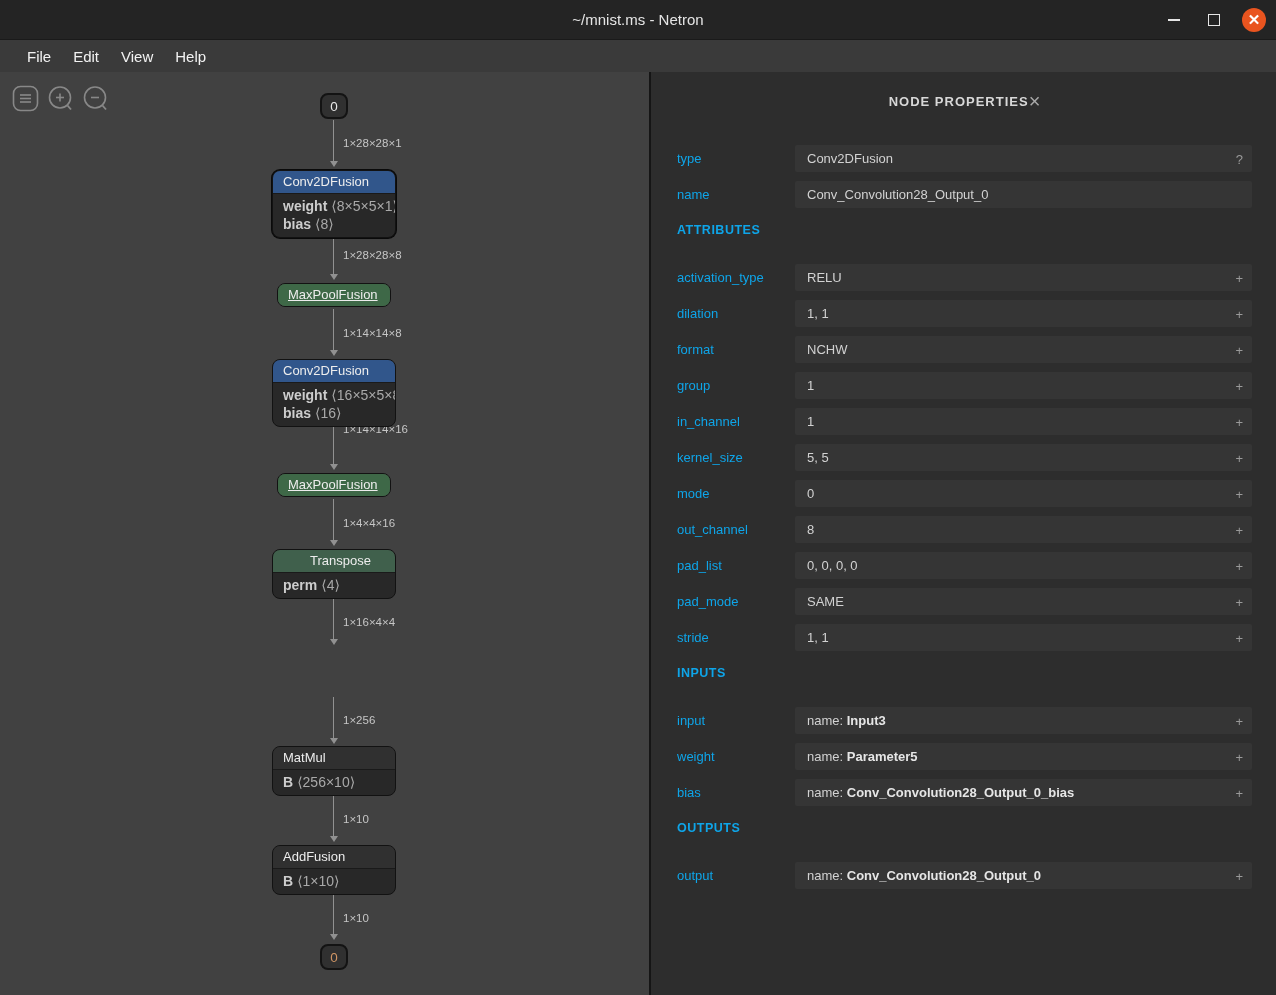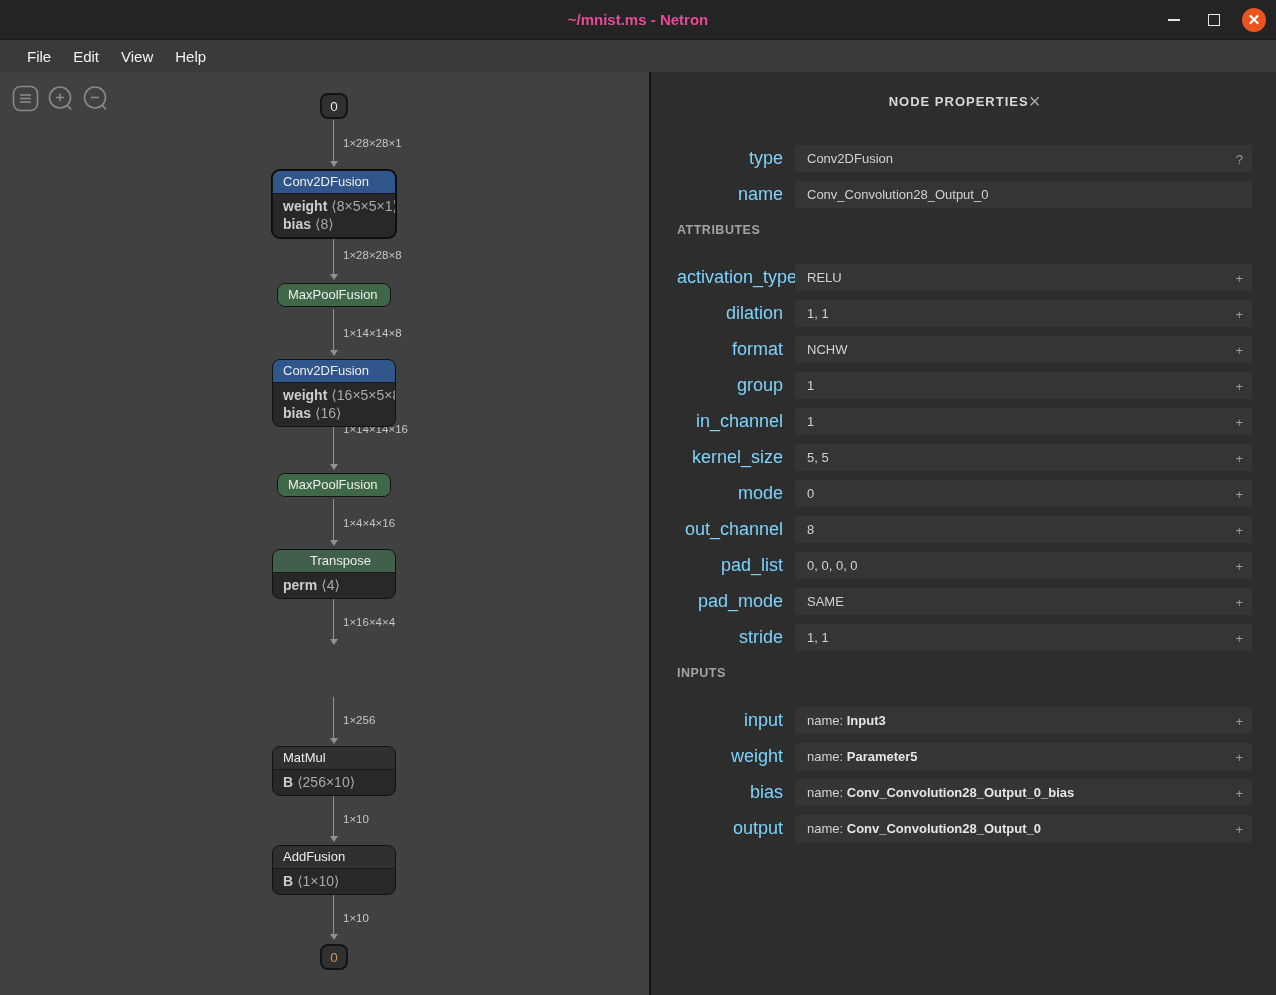--- a/index.html
+++ b/index.html
@@ -1,21 +1,21 @@
 <!DOCTYPE html>
 <html><head>
 <meta charset="utf-8">
 <style>
   * { margin:0; padding:0; box-sizing:border-box; }
   html,body { width:1276px; height:995px; overflow:hidden; }
   body { font-family:"Liberation Sans", sans-serif; background:#2d2d2d; color:#d4d4d4; }
 
   
   .titlebar { height:40px; background:#242424; position:relative; display:flex; align-items:center; justify-content:center; border-bottom:1px solid #1a1a1a; }
-  .titlebar .wtitle { color:#ec4899; font-weight:bold; font-size:15px; }
+  .titlebar .wtitle { color:#e5e5e5; font-weight:normal; font-size:15px; }
   .win-controls { position:absolute; right:10px; top:0; height:40px; display:flex; align-items:center; gap:16px; }
   .wbtn { width:24px; height:24px; display:flex; align-items:center; justify-content:center; color:#e6e6e6; font-size:14px; cursor:default; }
   .wbtn.min span { display:block; width:12px; height:0; border-bottom:2px solid #e6e6e6; }
   .wbtn.max span { display:block; width:12px; height:12px; border:1.5px solid #e6e6e6; }
   .wbtn.close { border-radius:50%; background:#e9541f; }
   .wbtn.close span { color:#fff; font-size:15px; font-weight:bold; line-height:1; margin-top:-1px; }
 
   
   .menubar { height:32px; background:#3a3a3a; display:flex; align-items:center; padding-left:16px; }
   .menu-item { color:#f2f2f2; font-size:15px; padding:4px 11px; cursor:default; }
@@ -36,39 +36,39 @@
   .ionode { position:absolute; left:320px; width:28px; height:26px; background:#303030;
     border:2px solid #131313; border-radius:8px; color:#e8e8e8; font-size:13.5px;
     display:flex; align-items:center; justify-content:center; }
   .ionode.out { color:#cf9464; }
 
   .gnode { position:absolute; left:272px; width:124px; background:#282828; border:1px solid #121212;
     border-radius:8px; overflow:hidden; font-size:13px; }
   .gnode.selected { box-shadow:0 0 0 1px #0a0a0a; }
   .gnode .hdr { padding:3px 10px 4px; color:#ededed; border-bottom:1px solid #1a1a1a; }
   .hdr.conv      { background:#31568b; }
-  .hdr.pool      { background:#3e6847; border-bottom:none; }
+  .hdr.pool      { background:#3e6847; border-bottom:none;text-decoration:underline; }
   .hdr.transpose { background:#40604c;padding-left:37px; }
   .hdr.reshape   { background:#80594e; }
   .hdr.plain     { background:#303030; }
   .gnode.single { width:114px; left:277px; }
   .gnode .nbody { padding:3px 0 4px; }
   .gnode .nrow { padding:1px 10px; font-size:14px; color:#a9a9a9; white-space:nowrap; }
   .gnode .nrow b { color:#cdcdcd; margin-right:4px; }
 
   
   .panel { flex:1; background:#2d2d2d; padding:22px 24px 0 26px; overflow:hidden; }
   .phead { display:flex; align-items:flex-start; justify-content:center; margin-bottom:36px; }
   .phead .ptitle { font-size:13px; font-weight:bold; letter-spacing:1px; color:#d8d8d8; }
   .pclose { color:#a9a9a9; font-size:20px; line-height:14px; cursor:default; }
 
-  .psection { font-size:12.5px; font-weight:bold; letter-spacing:.5px; color:#a3a3a3; margin:15px 0 27px; }
+  .psection { font-size:12.5px; font-weight:bold; letter-spacing:.5px; color:#0ea5e9; margin:15px 0 27px; }
 
   .prow { display:flex; align-items:center; margin-bottom:9px; }
-  .plabel { width:118px; flex-shrink:0; text-align:right; padding-right:12px; color:#7dd3fc; font-size:18px; }
+  .plabel { width:118px; flex-shrink:0; padding-right:12px; color:#0ea5e9; font-size:13px; }
   .pbox { flex:1; height:27px; background:#353535; border-radius:2px; position:relative;
     display:flex; align-items:center; padding:0 26px 0 12px; font-size:13px; color:#d2d2d2;
     white-space:nowrap; overflow:hidden; }
   .pbox .val b { color:#e6e6e6; }
   .pbox .action { position:absolute; right:9px; top:50%; transform:translateY(-50%);
     color:#9a9a9a; font-size:13px; }
 </style>
 </head>
 <body>
 
@@ -330,20 +330,21 @@
         </div>
     </div>
     <div class="prow">
       <span class="plabel">bias</span>
       <div class="pbox">
           <span class="val"><span>name: </span><b>Conv_Convolution28_Output_0_bias</b></span>
           <span class="action">+</span>
         </div>
     </div>
 
+    <div class="psection">OUTPUTS</div>
 
     <div class="prow">
       <span class="plabel">output</span>
       <div class="pbox">
           <span class="val"><span>name: </span><b>Conv_Convolution28_Output_0</b></span>
           <span class="action">+</span>
         </div>
     </div>
   </div>
 </div>

